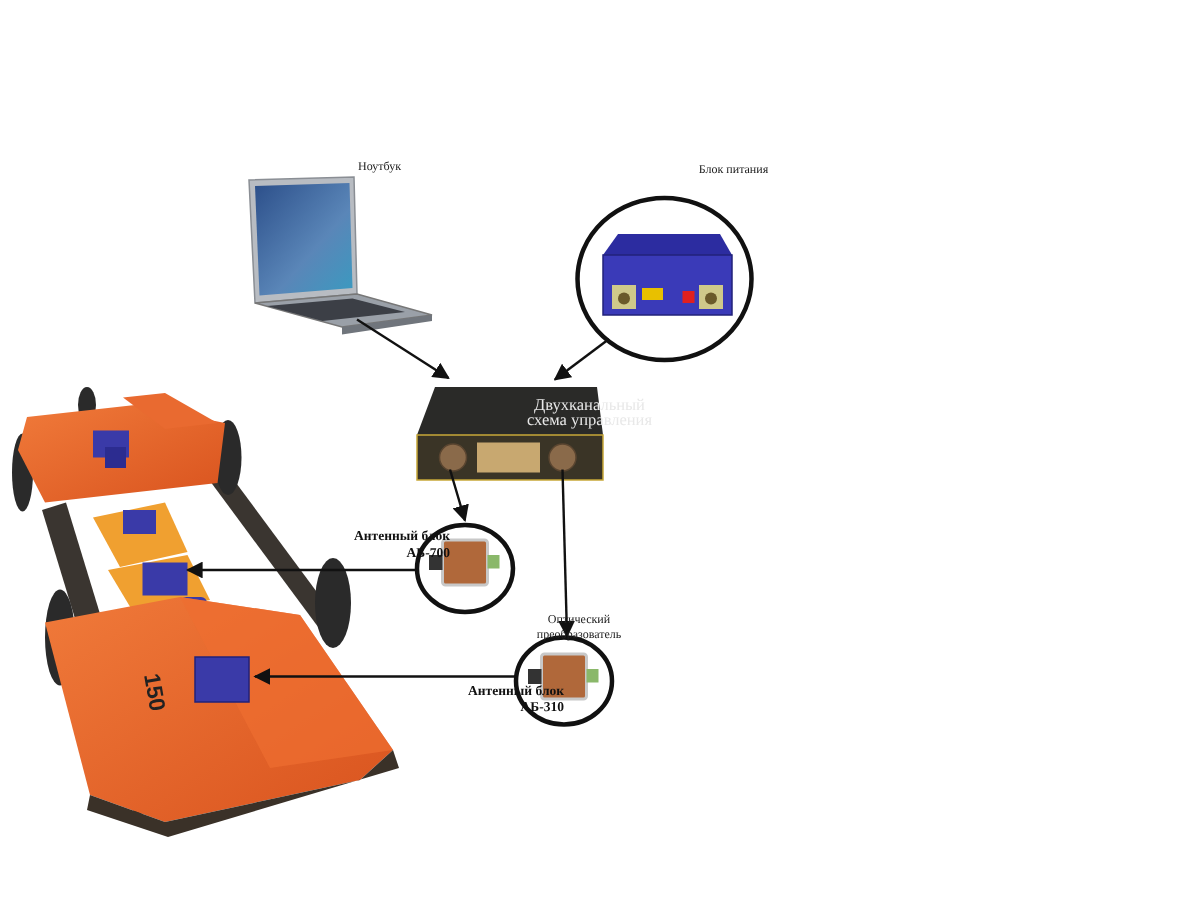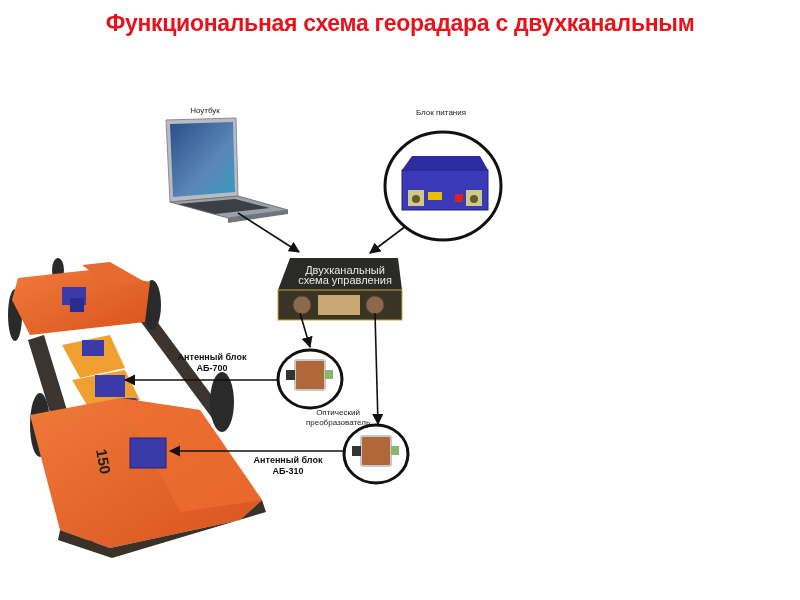--- a/index.html
+++ b/index.html
@@ -1,26 +1,25 @@
 <!DOCTYPE html>
 <html><head>
 <meta charset="utf-8">
 <style>
   html,body{margin:0;padding:0;}
   body{width:800px;height:600px;background:#ffffff;position:relative;overflow:hidden;font-family:"Liberation Sans",sans-serif;}
   .title{position:absolute;left:0;top:8px;width:800px;text-align:center;color:#e8121b;font-weight:bold;font-size:23px;line-height:30px;letter-spacing:-0.3px;}
-  .lbl{position:absolute;font-family:Liberation Sans, sans-serif;color:#222;font-size:8px;line-height:10px;text-align:center;white-space:nowrap;}
-  .lbl.b{font-weight:bold;font-size:9px;line-height:11px;color:#111;}
+  .lbl{position:absolute;font-family:Liberation Serif, serif;color:#222;font-size:8px;line-height:10px;text-align:center;white-space:nowrap;margin-left:48px;}
+  .lbl.b{font-weight:bold;font-size:9px;line-height:11px;color:#111;text-align:right;}
   svg{position:absolute;left:0;top:0;}
 </style>
 </head>
 <body>
 
 <div class="title">
-  <div>Функциональная схема георадара с двухканальным</div>
 </div>
 
 <svg width="800" height="600" viewBox="0 0 800 600">
   <defs>
     <marker id="ah" viewBox="0 0 10 10" refX="9" refY="5" markerWidth="7" markerHeight="7" orient="auto">
       <path d="M0,0 L10,5 L0,10 z" fill="#111"></path>
     </marker>
     <linearGradient id="scr" x1="0" y1="0" x2="1" y2="1">
       <stop offset="0" stop-color="#2c4f8a"></stop>
       <stop offset="0.6" stop-color="#5a86b8"></stop>

